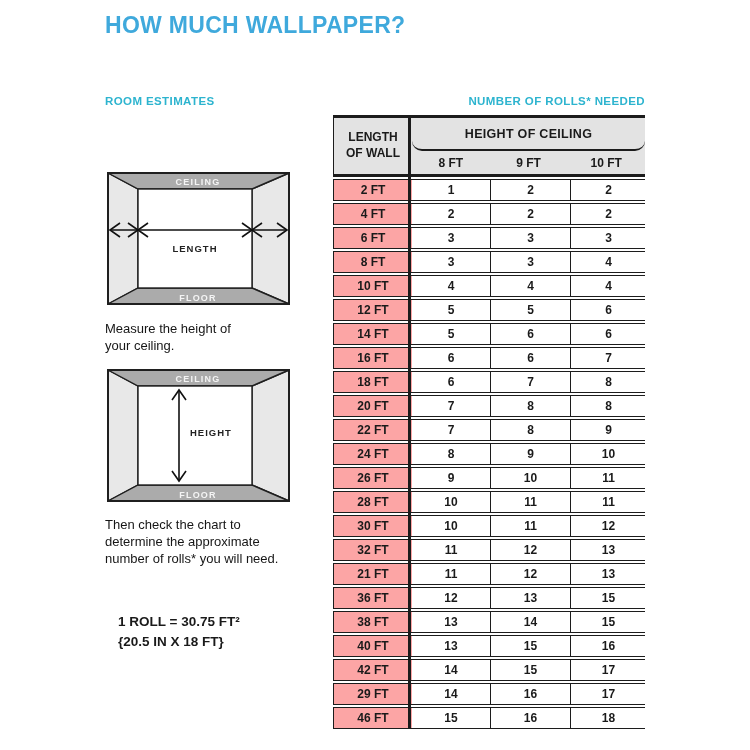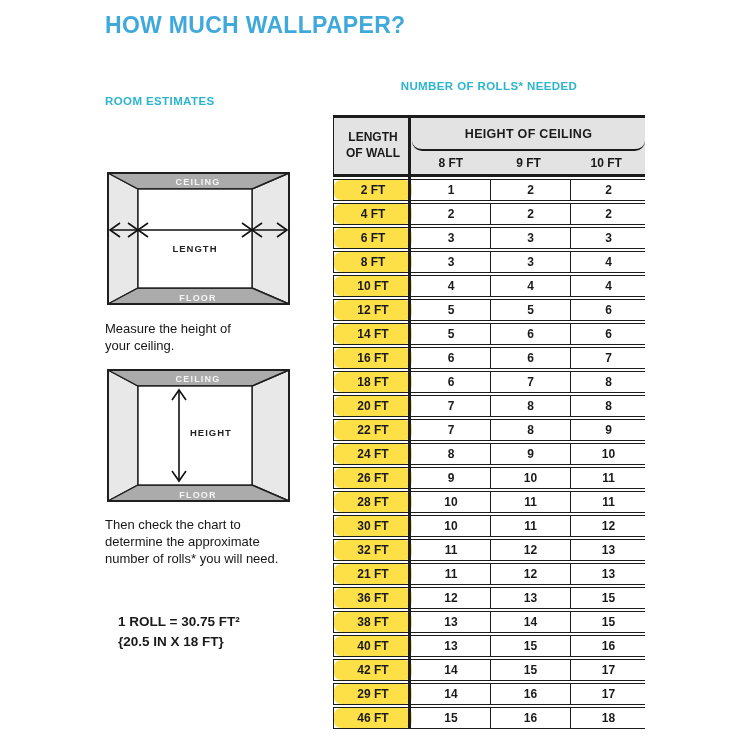--- a/index.html
+++ b/index.html
@@ -10,21 +10,21 @@
   }
   .page-title {
     position:absolute; left:105px; top:12px;
     font-size:23px; font-weight:700; letter-spacing:.3px; color:var(--title-blue,#3fa9dc);
   }
   .section-head {
     position:absolute; font-size:11.5px; font-weight:700; letter-spacing:.4px;
     color:var(--section-teal,#2db4cf);
   }
   .head-left { left:105px; top:95px; }
-  .head-right { left:333px; top:80px; width:312px; text-align:center; }
+  .head-right { left:333px; top:95px; width:312px; text-align:right; }
   .body-text {
     position:absolute; left:105px; font-size:13px; line-height:17px;
     color:#161616; white-space:pre-line;
   }
   .p1 { top:121px; }
   .p2 { top:320px; }
   .p3 { top:516px; }
   .note {
     position:absolute; left:105px; top:589px; font-size:13px; line-height:19px;
     font-weight:700; white-space:pre-wrap;
@@ -55,21 +55,21 @@
     display:flex; align-items:center; justify-content:center;
     font-weight:700; font-size:12.5px; letter-spacing:.3px;border-radius:10px;
   }
   .h-subs { flex:1; display:flex; }
   .h-sub { flex:1; display:flex; align-items:center; justify-content:center; font-weight:700; font-size:12px; }
   .trow {
     display:grid; grid-template-columns:78px 78px 80px 76px; height:22px;
     border:1px solid #1c1c1c; border-right:none; margin-top:2px;
   }
   .tcell { display:flex; align-items:center; justify-content:center; font-weight:700; font-size:12px; }
-  .tlabel { background:#fde047;border-radius:7px; }
+  .tlabel { background:#fca5a5; }
   .tval.sep { border-left:1px solid #1c1c1c; }
 
   svg text { font-family:"Liberation Sans","DejaVu Sans",sans-serif; }
   .band-label { fill:#f4f4f4; font-size:9px; font-weight:700; letter-spacing:1.2px; }
   .measure-label { fill:#222; font-size:9.5px; font-weight:700; letter-spacing:1px; }
 </style>
 </head>
 <body>
 
 <div class="page">

